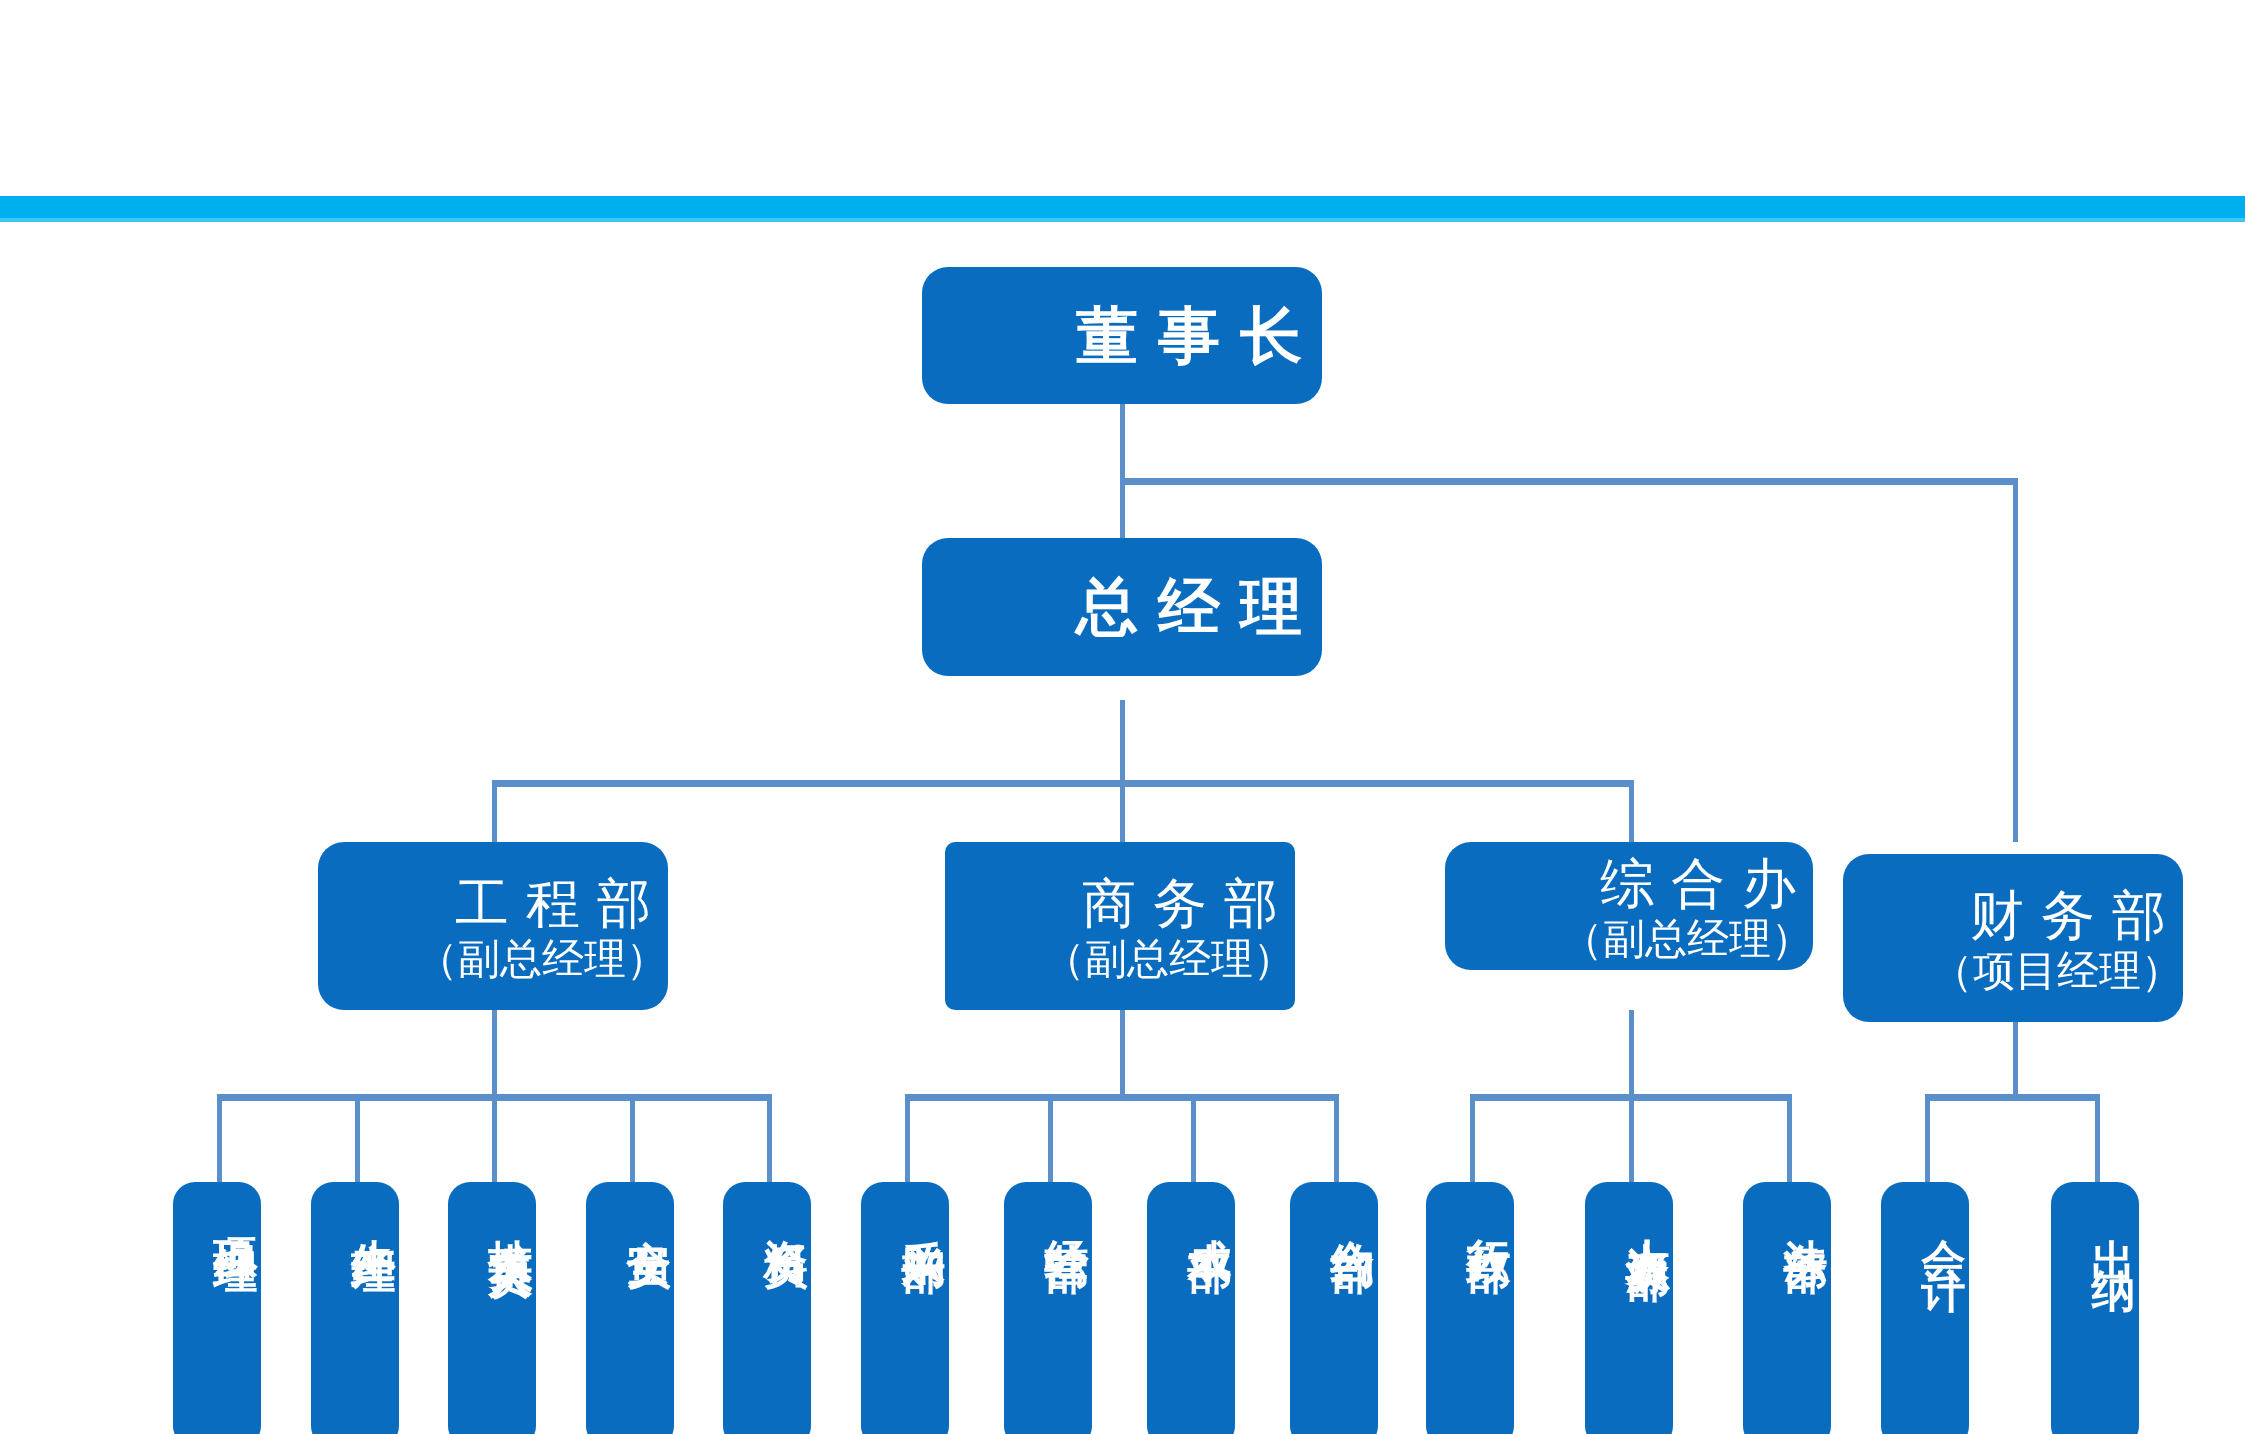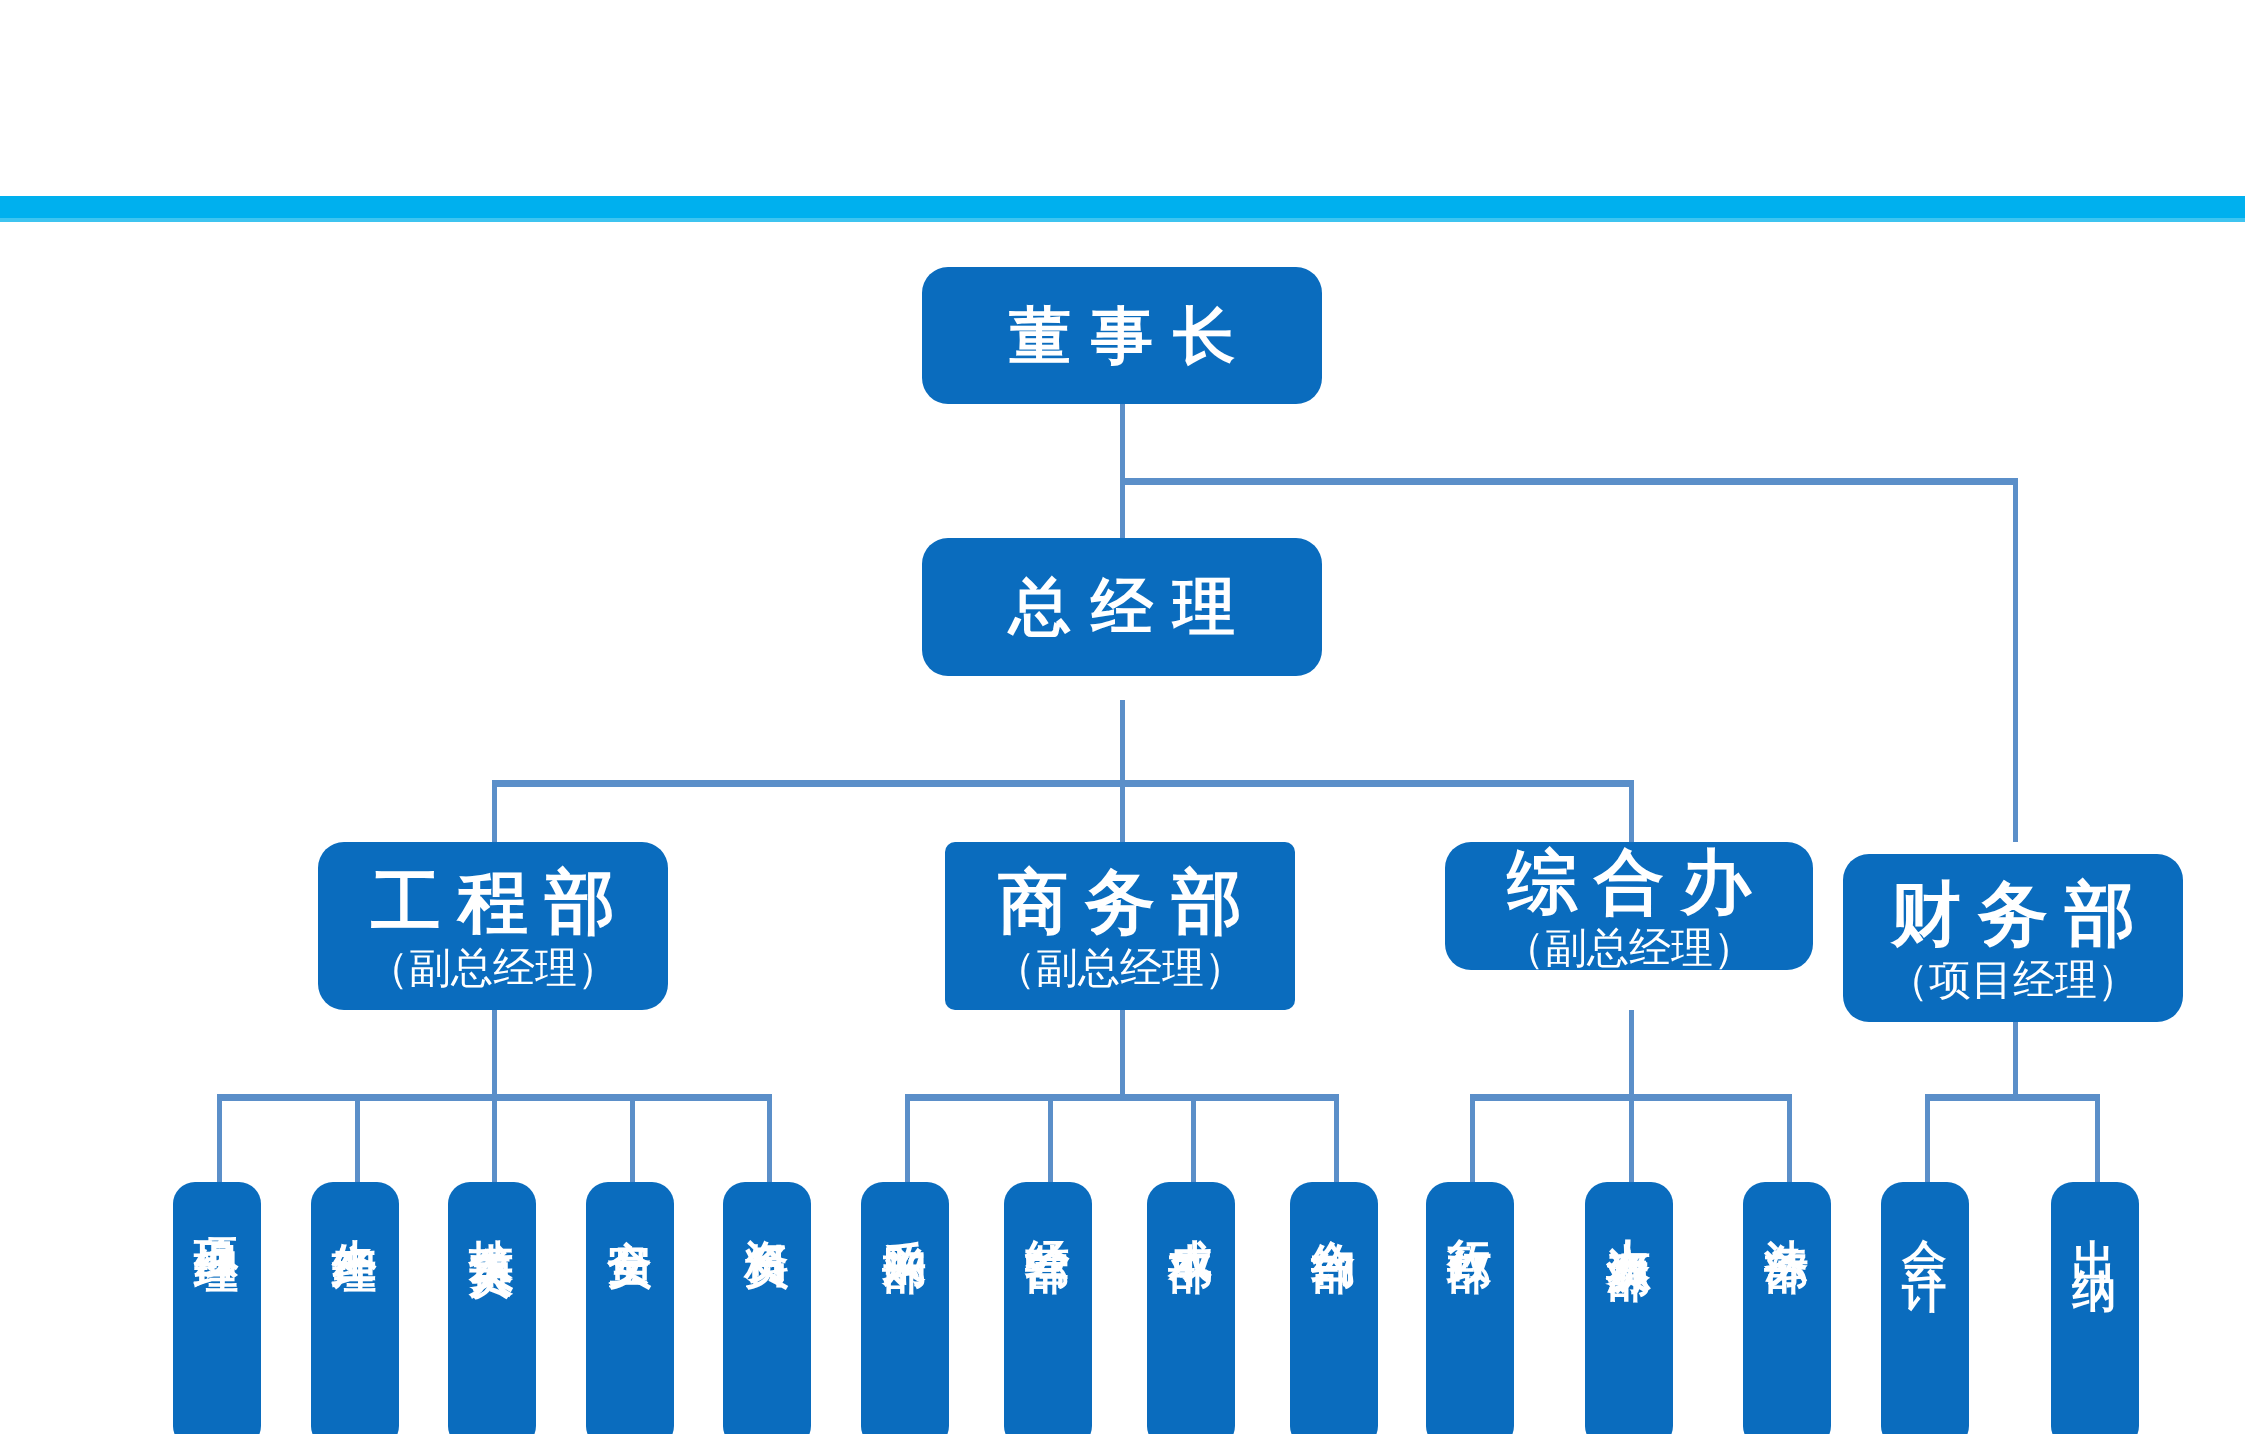--- a/index.html
+++ b/index.html
@@ -60,21 +60,21 @@
   }
 
   
   .node {
     position: absolute;
     background: #0A6CBE;
     color: #ffffff;
     box-sizing: border-box;
     display: flex;
     flex-direction: column;
-    align-items: center;
+    align-items: flex-end;
     justify-content: center;
     text-align: center;
   }
 
   .node-exec {
     border-radius: 26px;
   }
   .node-exec .node-title {
     font-size: 62px;
     font-weight: bold;
@@ -82,22 +82,22 @@
     text-indent: 20px;
     line-height: 1.06;
     white-space: nowrap;
   }
 
   .node-dept {
     border-radius: 26px;
     padding-top: 6px;
   }
   .node-dept .node-title {
-    font-size: 70px;
-    font-weight: bold;
+    font-size: 54px;
+    font-weight: normal;
     letter-spacing: 17px;
     text-indent: 17px;
     line-height: 1.08;
     white-space: nowrap;
   }
   .node-dept .node-sub {
     font-size: 42px;
     font-weight: normal;
     letter-spacing: 0px;
     line-height: 1.18;

